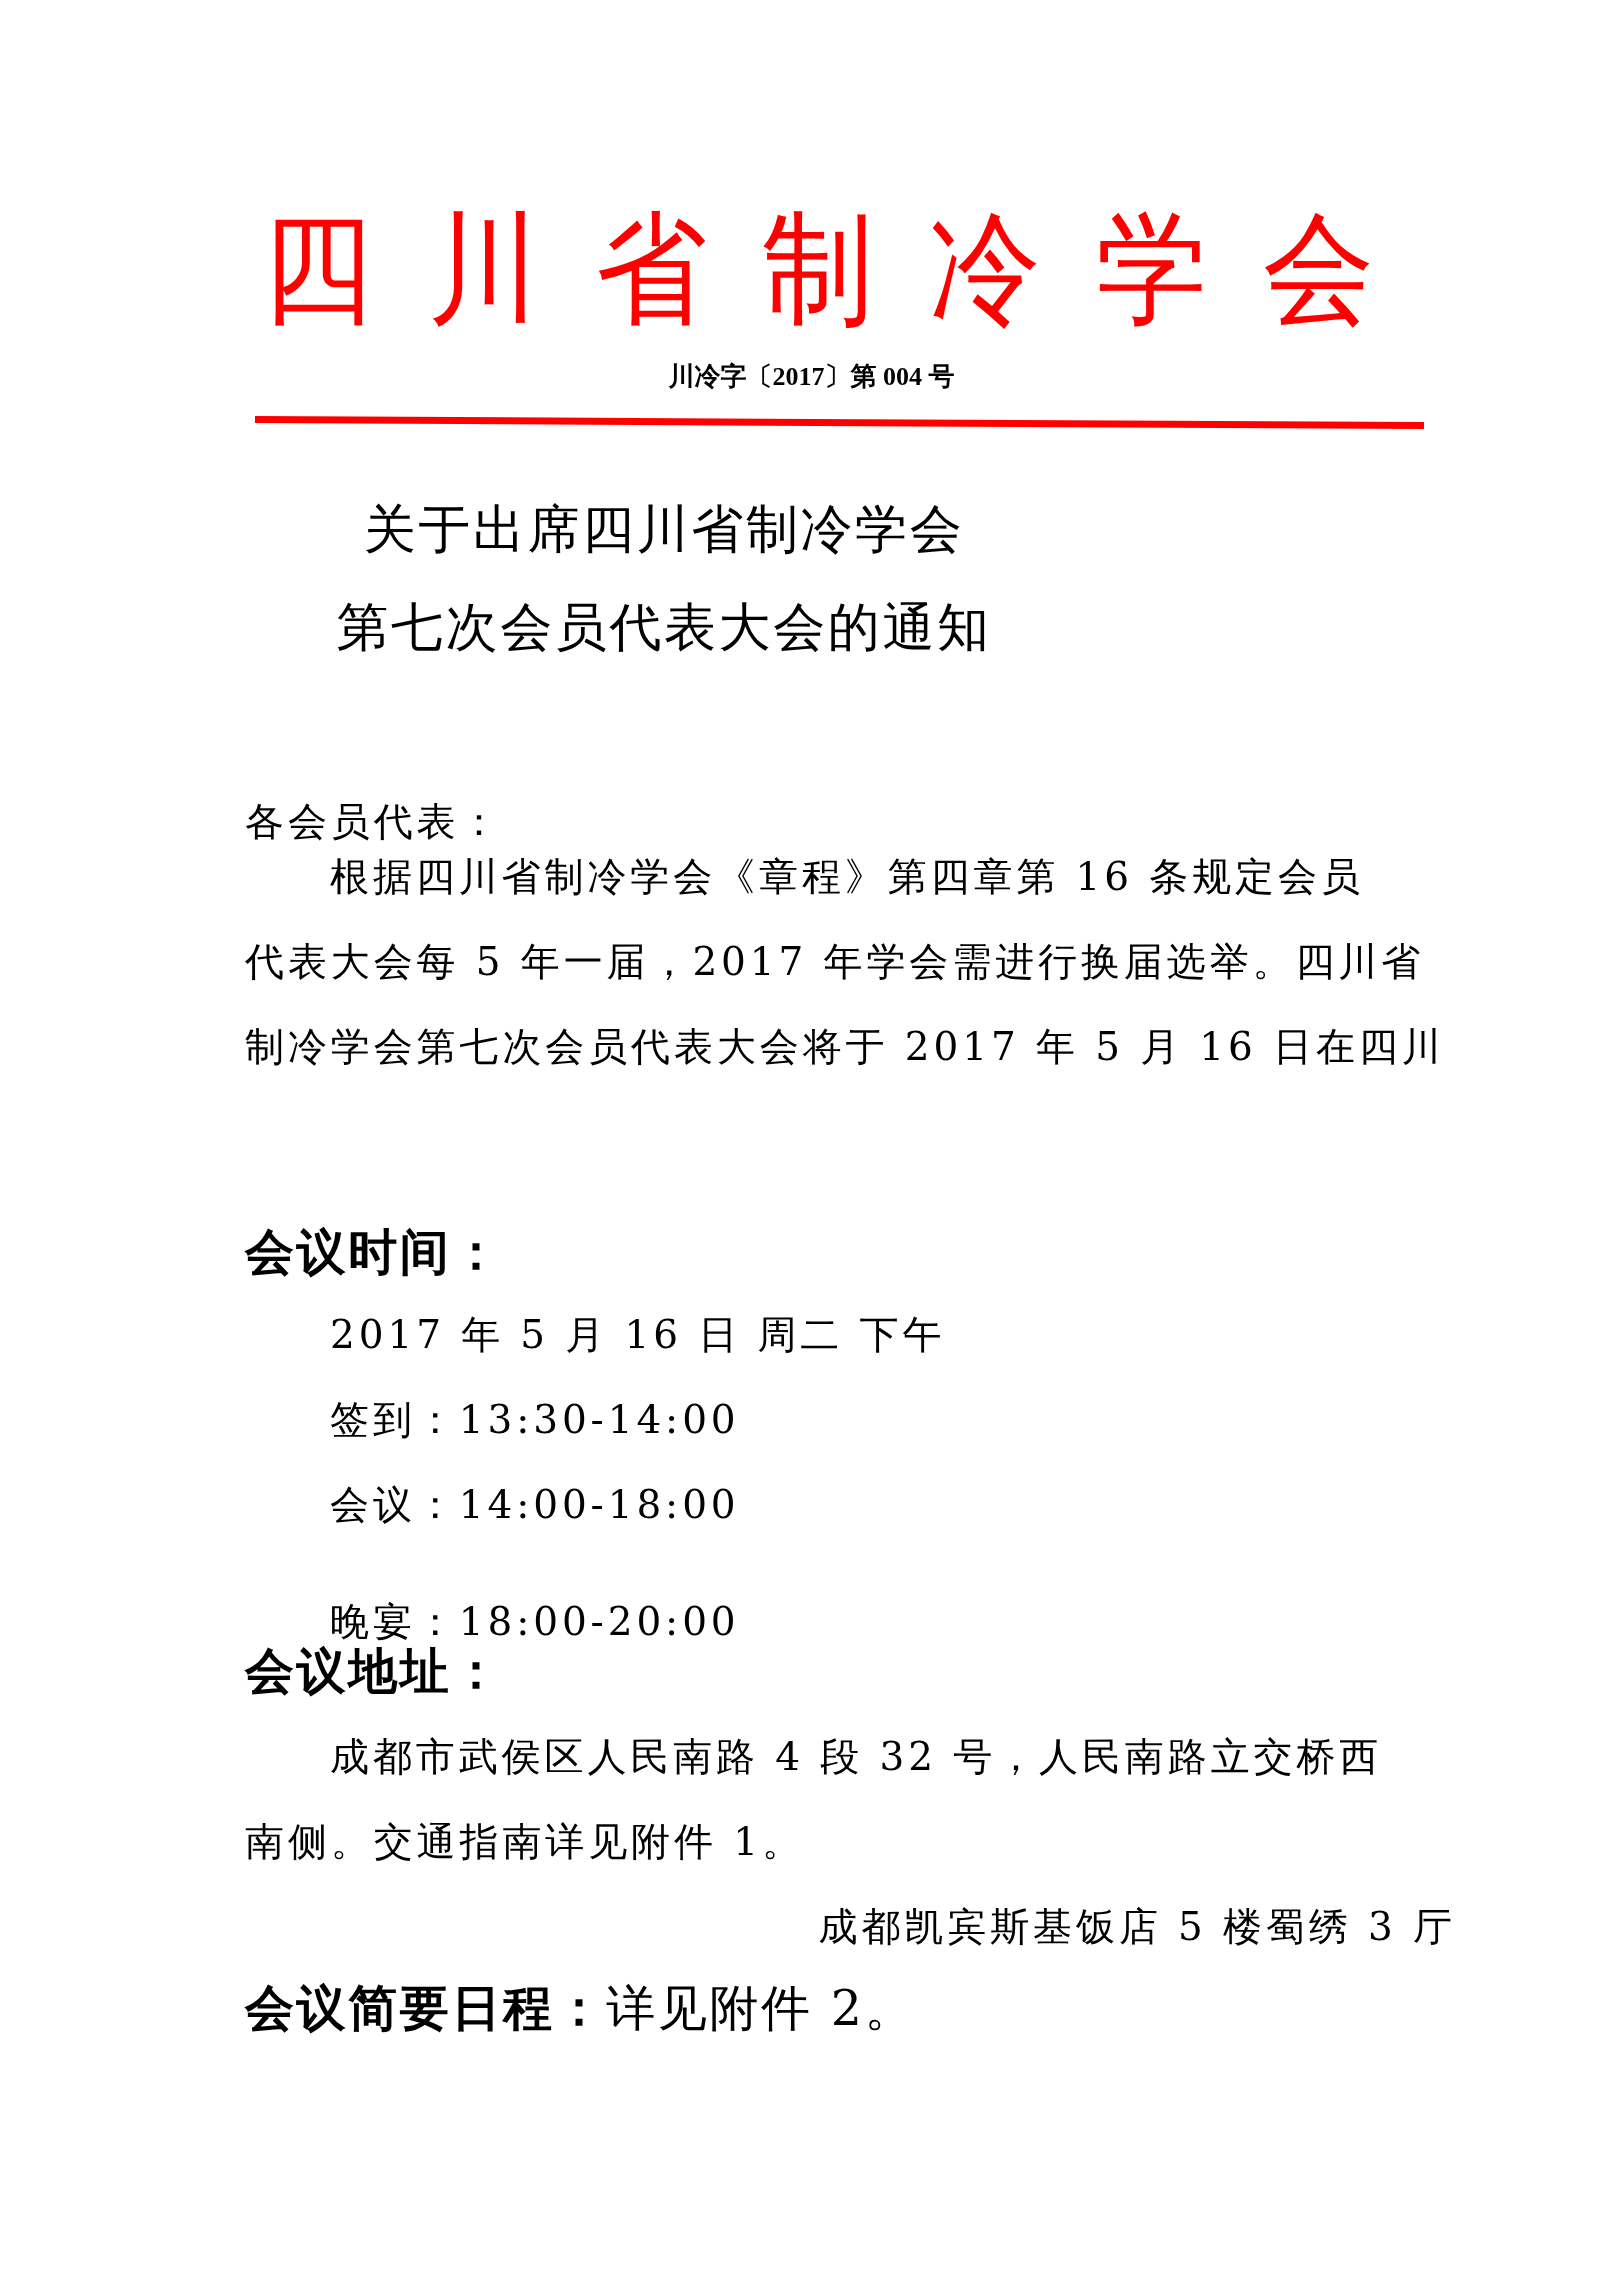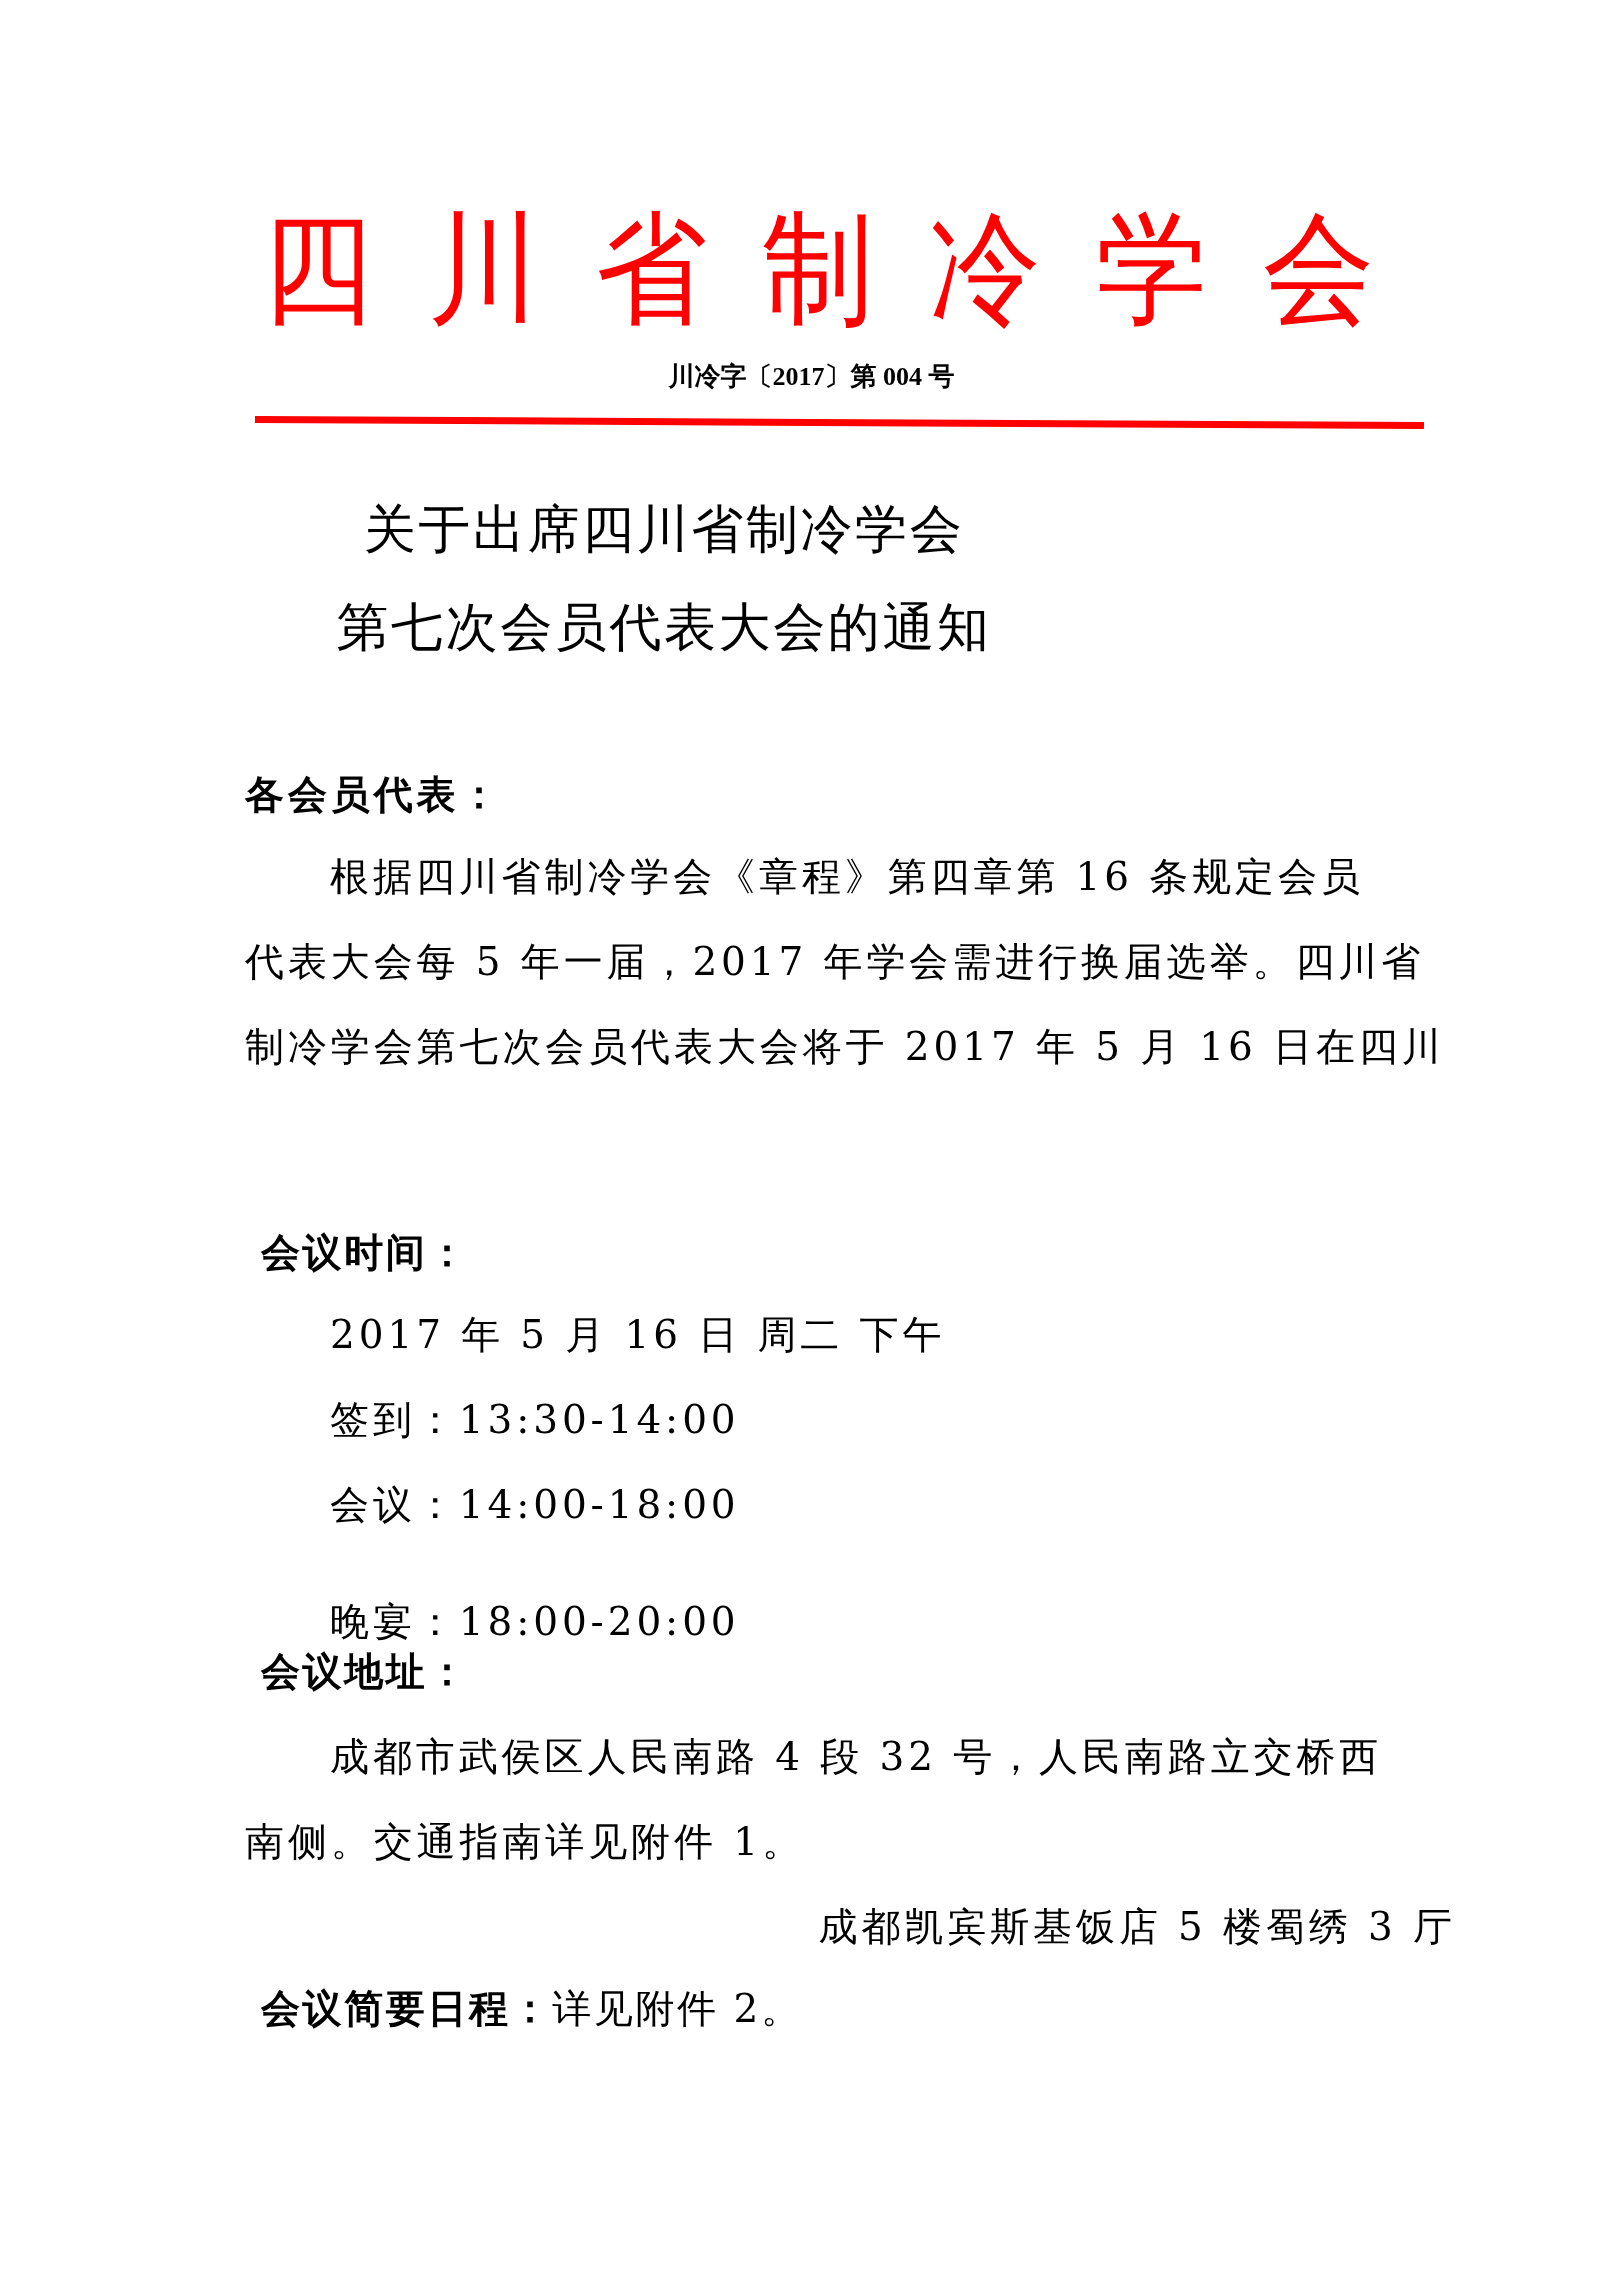--- a/index.html
+++ b/index.html
@@ -79,24 +79,24 @@
       left: 245px;
       width: 1126px;
       font-family: "DejaVu Serif", "Liberation Serif", serif;
       font-size: 39px;
       line-height: 52px;
       letter-spacing: 3.9px;
       white-space: nowrap;
     }
     .heading {
       position: absolute;
-      left: 261px;
+      left: 245px;
       font-family: "DejaVu Sans", "Liberation Sans", sans-serif;
       font-weight: bold;
-      font-size: 39px;
+      font-size: 49px;
       line-height: 52px;
       letter-spacing: 2.6px;
       white-space: nowrap;
     }
     .indent { left: 330px; }
     .inline-normal {
       font-family: "DejaVu Serif", "Liberation Serif", serif;
       font-weight: normal;
     }
   </style>
@@ -115,21 +115,21 @@
     <span>会</span>
   </div>
 
   <div class="doc-number">川冷字〔2017〕第 004 号</div>
 
   <div class="red-rule"></div>
 
   <div class="notice-title l1">关于出席四川省制冷学会</div>
   <div class="notice-title l2">第七次会员代表大会的通知</div>
 
-  <div class="body-text" style="top:768px;font-weight:bold;">各会员代表：</div>
+  <div class="body-text" style="top:796px;">各会员代表：</div>
 
   <div class="body-text" style="top:851px; left:330px;">根据四川省制冷学会《章程》第四章第 16 条规定会员</div>
   <div class="body-text" style="top:936px;">代表大会每 5 年一届，2017 年学会需进行换届选举。四川省</div>
   <div class="body-text" style="top:1021px;">制冷学会第七次会员代表大会将于 2017 年 5 月 16 日在四川</div>
 
   <div class="heading" style="top:1227px;">会议时间：</div>
   <div class="body-text indent" style="top:1309px;">2017 年 5 月 16 日 周二 下午</div>
   <div class="body-text indent" style="top:1394px;">
     <span>签到：</span><span>13:30-14:00</span>
   </div>

